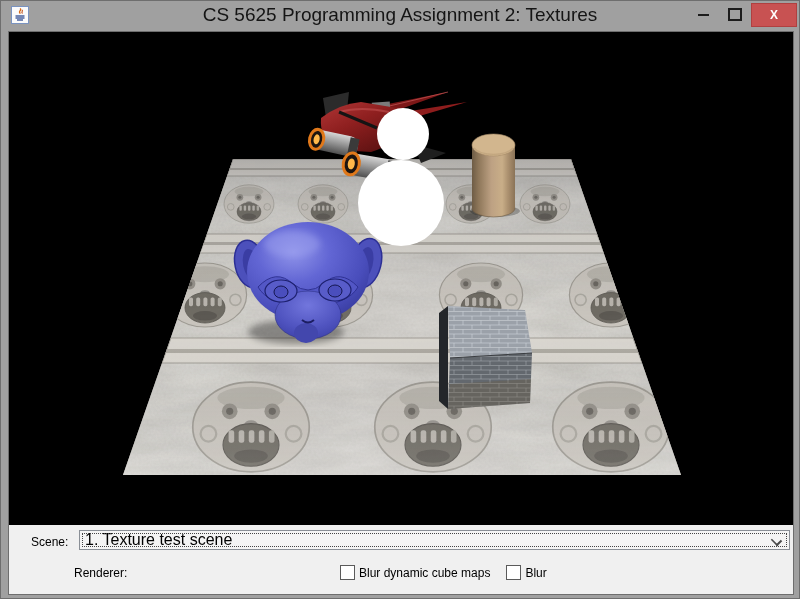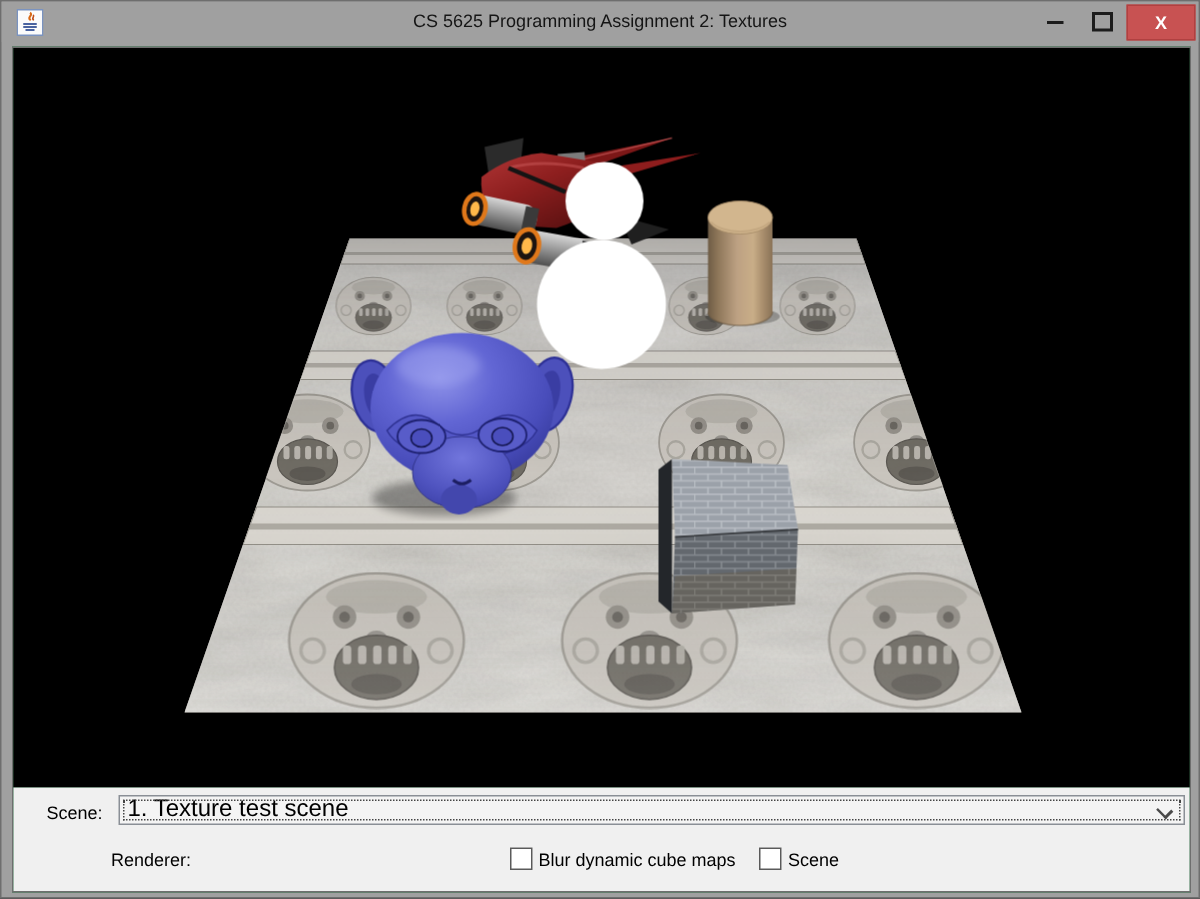--- a/index.html
+++ b/index.html
@@ -9,21 +9,21 @@
     font-family:"Liberation Sans", sans-serif;
     overflow:hidden;
     box-sizing:border-box;
     border:1px solid #6e6e6e;
   }
   
   .titlebar{position:absolute;left:0;top:0;width:100%;height:27px;background:#a0a0a0;}
   .app-icon{position:absolute;left:10px;top:5px;width:18px;height:18px;}
   .title-text{
     position:absolute;left:0;top:0;width:100%;height:27px;
-    line-height:27px;text-align:center;font-size:12px;color:#151515;
+    line-height:27px;text-align:center;font-size:19px;color:#151515;
   }
   .btn-min{position:absolute;right:84px;top:0;width:22px;height:26px;cursor:default;}
   .btn-min .bar{position:absolute;left:5px;top:13px;width:11px;height:2px;background:#1c1c1c;}
   .btn-max{position:absolute;right:54px;top:0;width:22px;height:26px;}
   .btn-max .box{position:absolute;left:5px;top:7px;width:10px;height:9px;border:2px solid #1c1c1c;}
   .btn-close{
     position:absolute;right:2px;top:2px;width:46px;height:24px;
     background:#c85252;border:1px solid #b04040;box-sizing:border-box;
     color:#fff;font-size:12px;font-weight:bold;text-align:center;line-height:22px;
   }
@@ -299,19 +299,19 @@
       <div class="renderer-label">Renderer:</div>
 
       <div class="checkbox-row">
         <div class="checkbox-item">
           <div class="checkbox-box"></div>
           <div class="cb-label">Blur dynamic cube maps</div>
         </div>
         <div class="checkbox-gap"></div>
         <div class="checkbox-item">
           <div class="checkbox-box"></div>
-          <div class="cb-label">Scene</div>
+          <div class="cb-label">Blur</div>
         </div>
       </div>
     </div>
 
   </div>
 </div>
 
 </body></html>

